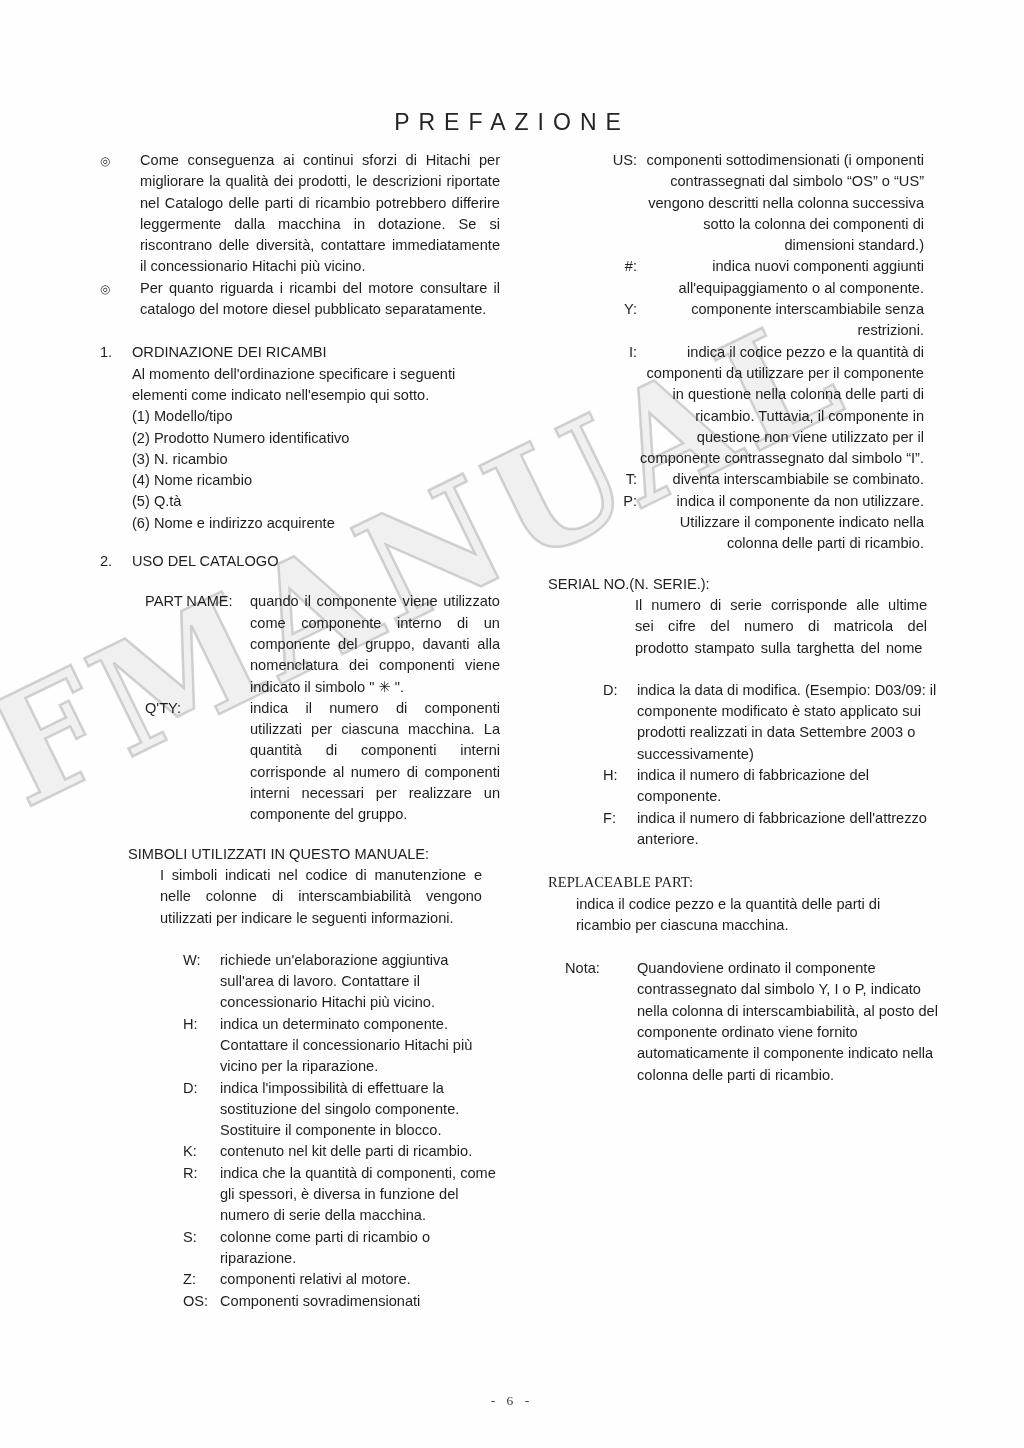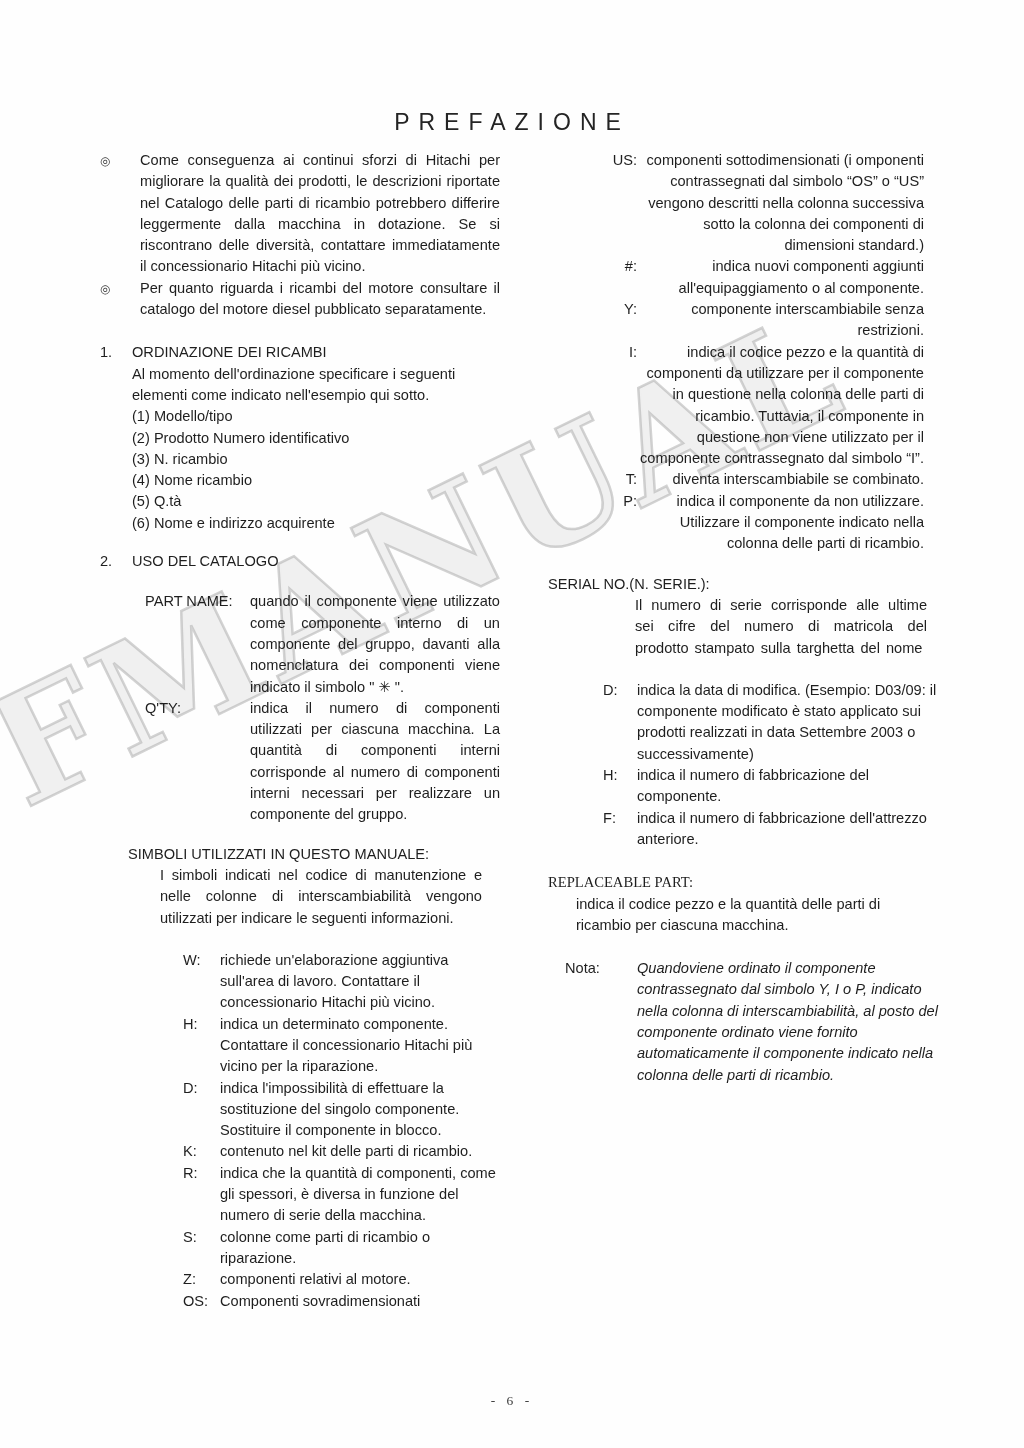--- a/index.html
+++ b/index.html
@@ -64,21 +64,21 @@
   .rdate-list{margin-left:55px;margin-top:21px;}
   .rdate-row{display:flex;}
   .rdate-label{width:34px;}
   .rdate-text{width:300px;}
 
   .replaceable-heading{margin-top:22px;font-family:Liberation Serif, serif;}
   .replaceable-text{margin-left:28px;width:348px;}
 
   .nota-row{display:flex;margin-left:17px;margin-top:22px;}
   .nota-label{width:72px;}
-  .nota-text{width:302px;font-style:italic;}
+  .nota-text{width:302px;}
 
   .footer{
     position:absolute;left:0;right:0;top:1390px;text-align:center;
     font-family:"Liberation Serif", serif;font-size:13.5px;letter-spacing:4px;color:#3a3a3a;
   }
 </style>
 </head>
 <body>
 
 <div class="page">

